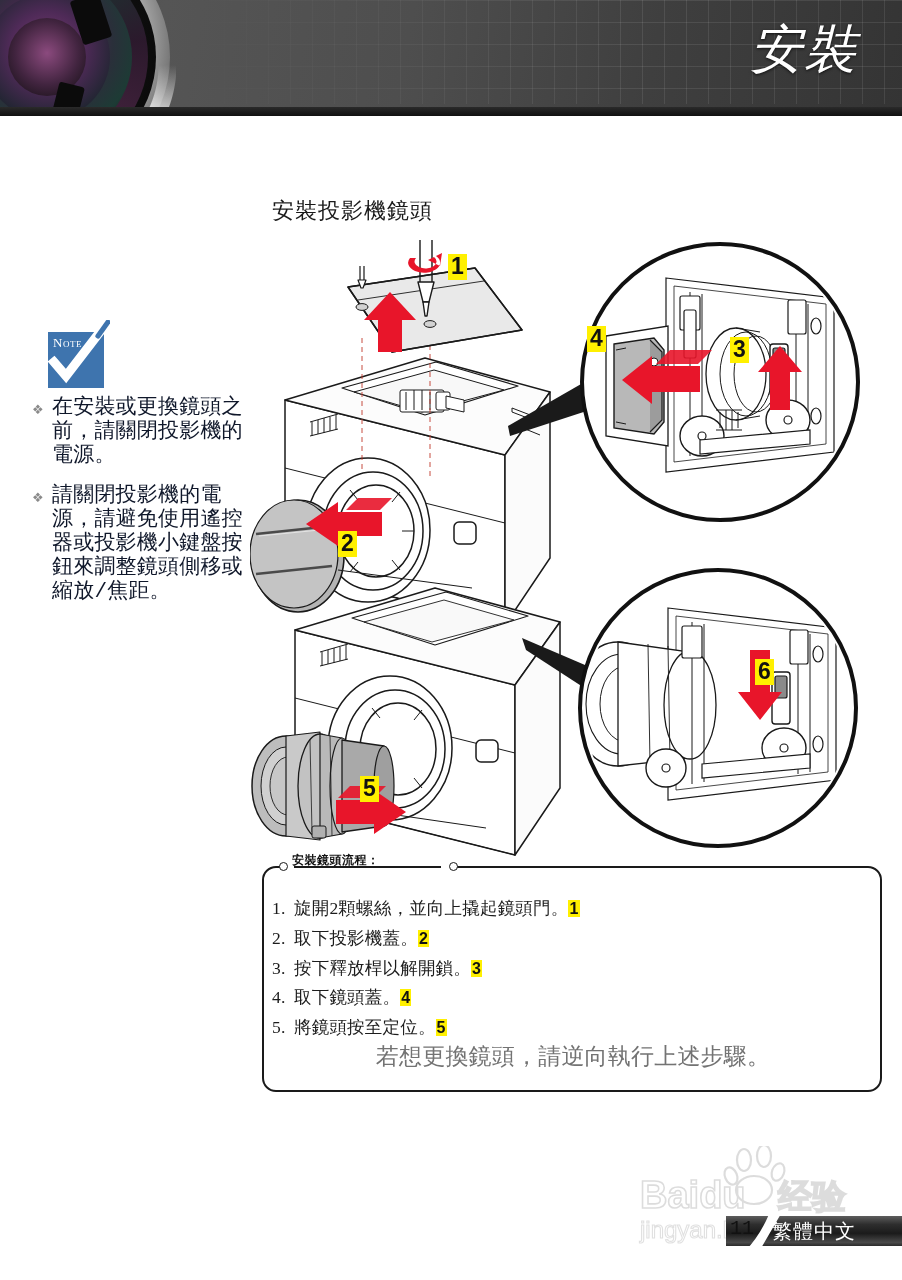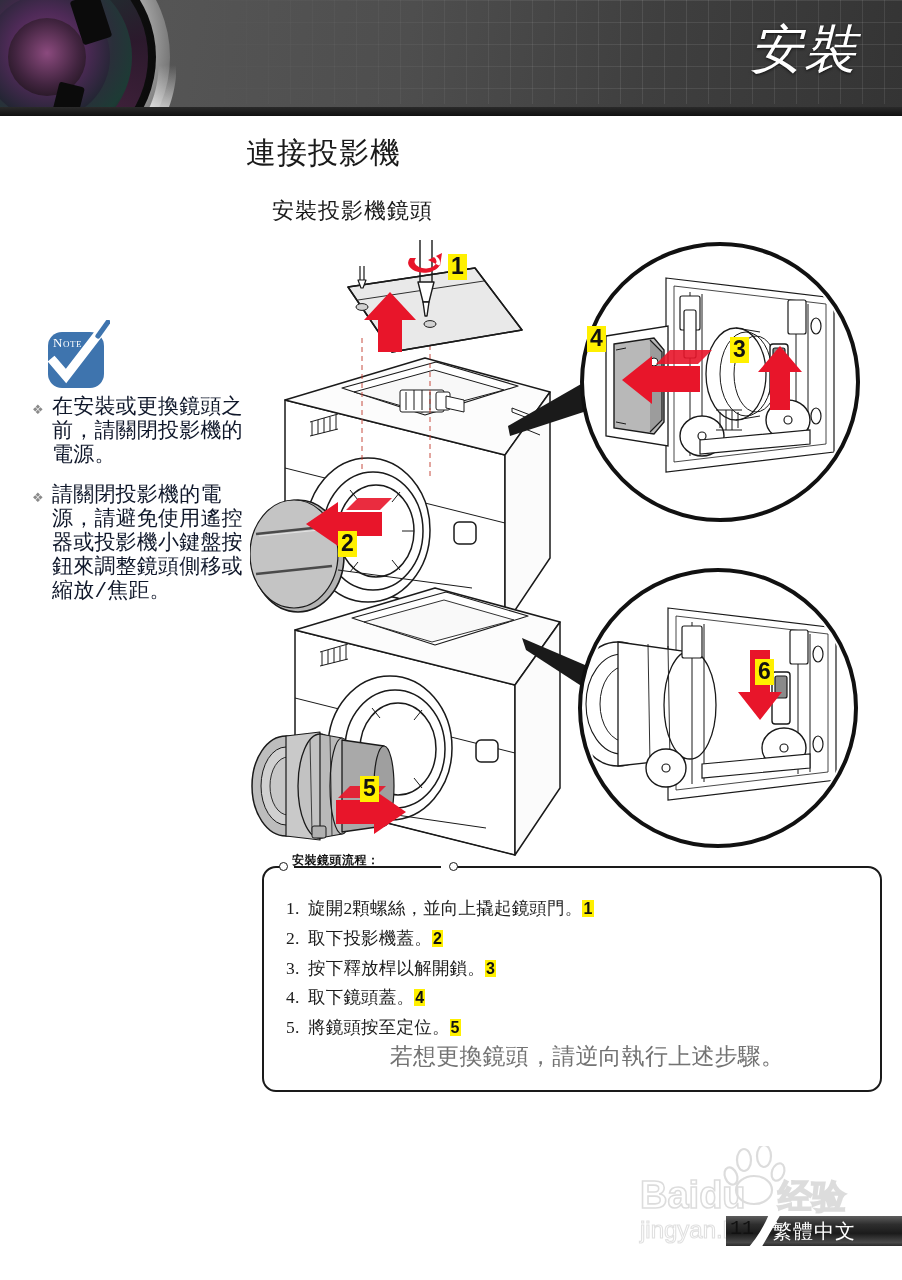--- a/index.html
+++ b/index.html
@@ -61,21 +61,21 @@
             mask: radial-gradient(circle, transparent 0 103px, #000 104px 121px, transparent 122px);}
   .lens-notch{position:absolute;background:#0b0b0b;}
   .lens-n1{left:152px;top:62px;width:30px;height:46px;transform:rotate(-18deg);border-radius:3px;}
   .lens-n2{left:130px;top:150px;width:26px;height:44px;transform:rotate(14deg);border-radius:3px;}
 
   
   .h1{position:absolute;left:246px;top:133px;font-size:30px;color:#1a1a1a;letter-spacing:1px;}
   .h2{position:absolute;left:272px;top:196px;font-size:22px;color:#1a1a1a;letter-spacing:1px;}
 
   
-  .note-icon{position:absolute;left:48px;top:332px;width:56px;height:56px;background:#3e74ae;border-radius:14px;}
+  .note-icon{position:absolute;left:48px;top:332px;width:56px;height:56px;background:#3e74ae;}
   .note-icon .ntxt{
     position:absolute;left:5px;top:3px;color:#fff;font-size:13px;
     font-family:"Liberation Serif","DejaVu Serif",serif;font-variant:small-caps;letter-spacing:.5px;
   }
   .note-check{position:absolute;left:42px;top:320px;width:68px;height:72px;pointer-events:none;}
 
   .notes{position:absolute;left:32px;top:396px;width:220px;}
   .note-item{display:flex;margin-bottom:16px;}
   .note-bullet{width:20px;flex:0 0 20px;color:#8a8a8a;font-size:13px;line-height:24px;padding-top:2px;}
   .note-text{font-size:21px;line-height:24px;color:#0f172a;letter-spacing:.2px;font-family:Liberation Mono, monospace;}
@@ -93,21 +93,21 @@
   
   .proc-box{position:absolute;left:262px;top:866px;width:616px;height:222px;
     border:2px solid #1a1a1a;border-radius:14px;}
   .proc-title-gap{position:absolute;left:286px;top:854px;background:#fff;padding:0 4px;height:24px;}
   .proc-title{position:absolute;left:292px;top:852px;font-size:12px;font-weight:bold;color:#111;letter-spacing:.5px;}
   .proc-dot{position:absolute;width:7px;height:7px;border:1.6px solid #1a1a1a;border-radius:50%;background:#fff;}
   .proc-dot-l{left:279px;top:862px;}
   .proc-dot-r{left:449px;top:862px;}
   .proc-cover-l{position:absolute;left:284px;top:861px;width:2px;height:10px;background:#fff;}
   .proc-cover-r{position:absolute;left:441px;top:861px;width:10px;height:10px;background:#fff;}
-  .steps{position:absolute;left:286px;top:894px;width:580px;}
+  .steps{position:absolute;left:272px;top:894px;width:580px;}
   .step{font-size:17.5px;line-height:28.8px;color:#1c1c1c;white-space:nowrap;letter-spacing:.2px;}
   .step .num{display:inline-block;width:22px;}
   .step .hl{
     background:#fff000;color:#111;
     font-family:"Liberation Sans","DejaVu Sans",sans-serif;
     font-weight:bold;font-size:16px;padding:0 1px;
   }
   .step-note{font-size:23px;line-height:28.8px;color:#737373;padding-left:22px;letter-spacing:.2px;text-align:center;}
 
   
@@ -146,21 +146,20 @@
       <div class="lens-ring lens-r5"></div>
       <div class="lens-ring lens-hl"></div>
       <div class="lens-notch lens-n1"></div>
       <div class="lens-notch lens-n2"></div>
     </div>
 
     <div class="header-bottomband"></div>
     <div class="header-title">安裝</div>
   </div>
 
-  <div class="h1">連接投影機</div>
   <div class="h2">安裝投影機鏡頭</div>
 
   <div class="note-icon">
     <span class="ntxt">Note</span>
   </div>
   <svg class="note-check" viewBox="0 0 68 72">
     <path d="M12 42 L24 56 L64 4" fill="none" stroke="#ffffff" stroke-width="9" stroke-linecap="square"></path>
     <path d="M56 16 L66 2" fill="none" stroke="#3e74ae" stroke-width="5" stroke-linecap="round"></path>
   </svg>
 

